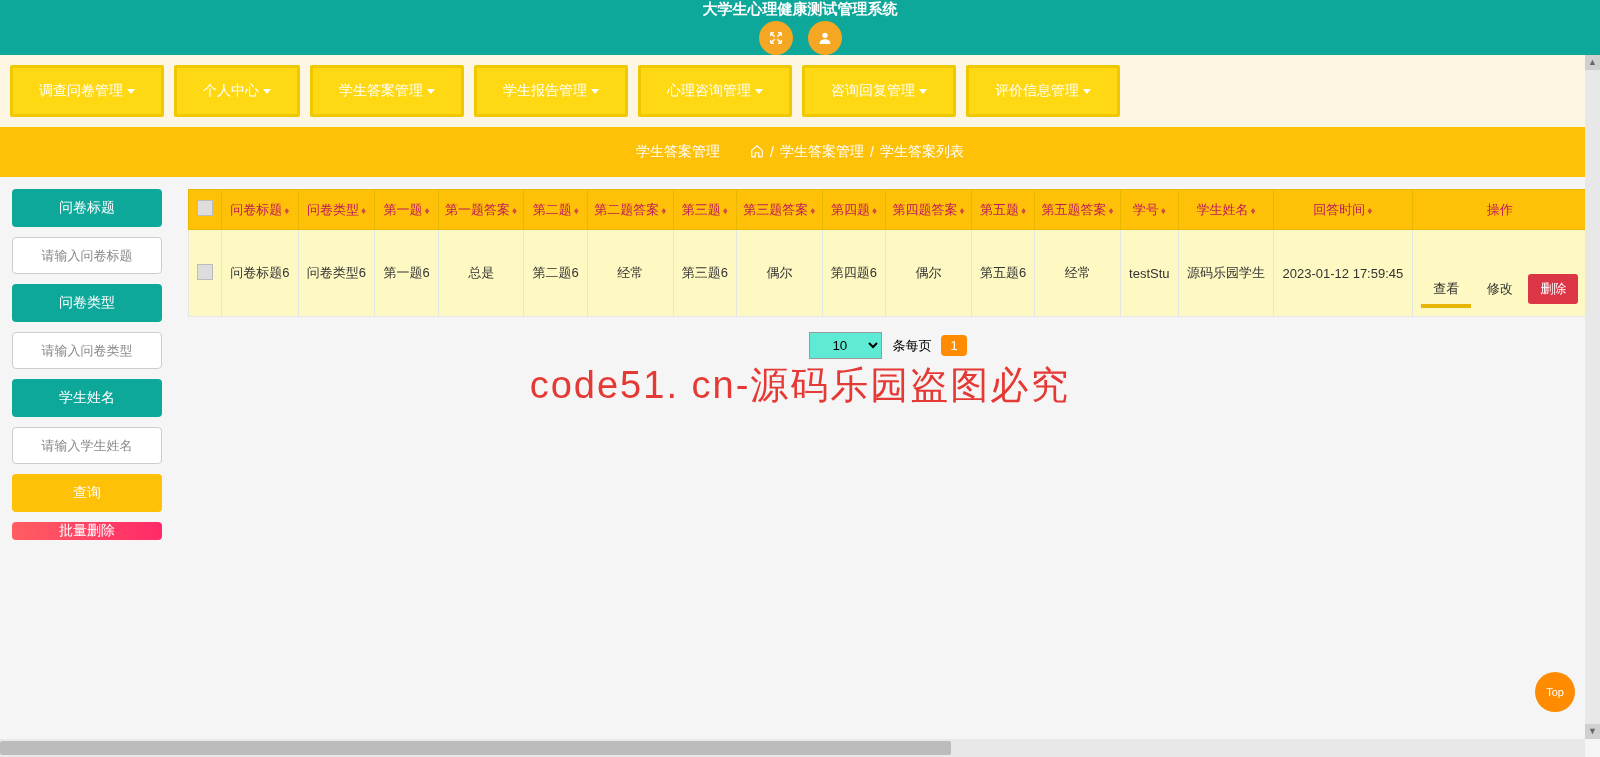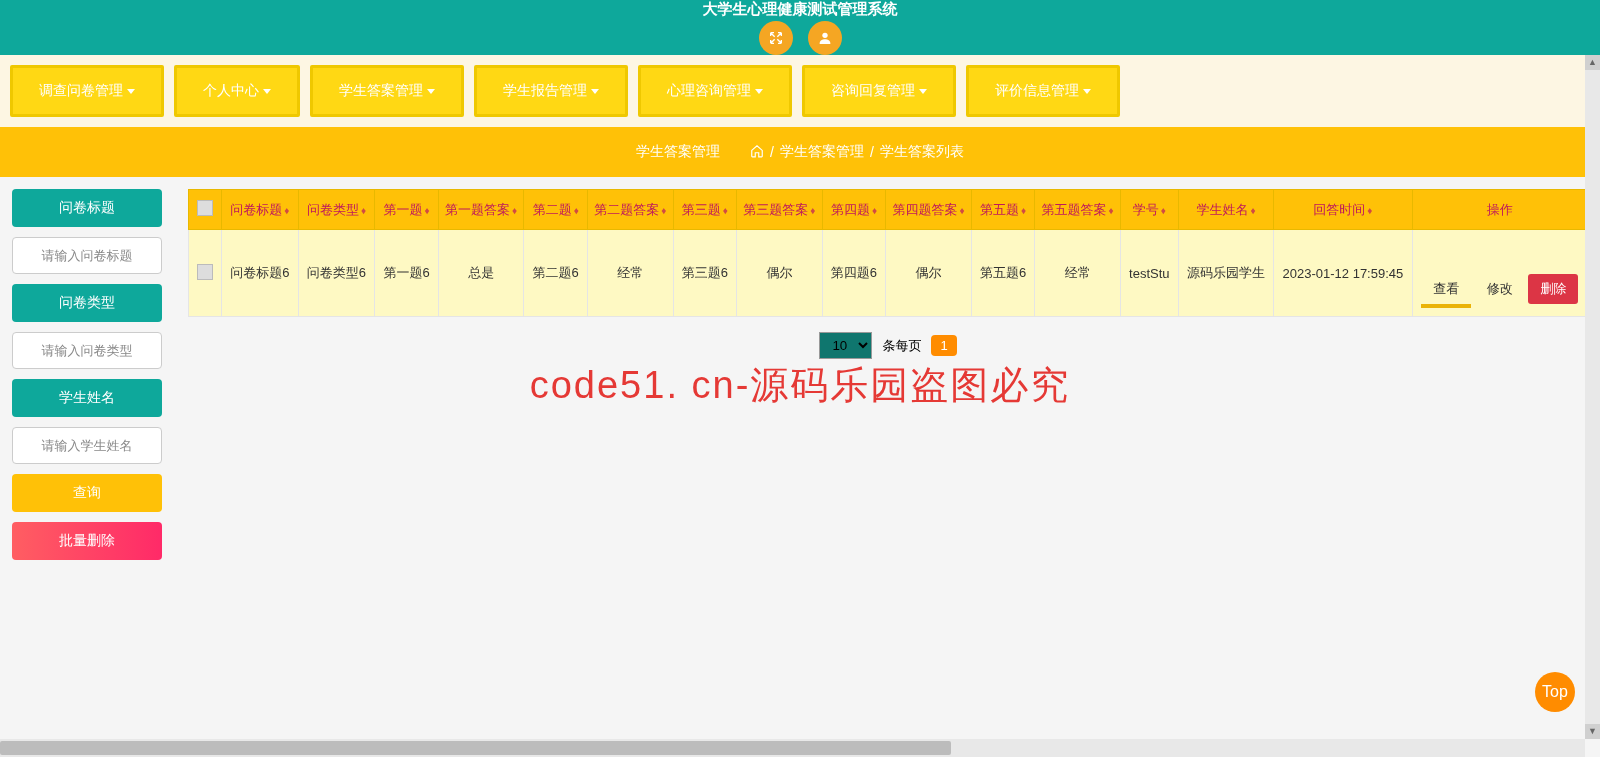--- a/index.html
+++ b/index.html
@@ -24,47 +24,47 @@
 
 
 .content-wrap { display: flex; padding: 12px; gap: 26px; }
 
 
 .sidebar { width: 150px; display: flex; flex-direction: column; gap: 10px; }
 .filter-label { background: #0ea89b; color: #fff; padding: 10px; text-align: center; font-size: 14px; border-radius: 4px; }
 .filter-input { border: 1px solid #ccc; padding: 10px; font-size: 13px; text-align: center; color: #555; border-radius: 4px; background: #fff; width: 100%; }
 .filter-input::placeholder { color: #888; }
 .btn-query { background: #ffc107; color: #fff; padding: 10px; text-align: center; font-size: 14px; border-radius: 4px; cursor: pointer; border: none; width: 100%; }
-.btn-delete-batch { background: linear-gradient(to right, #ff5e62, #ff2a68); color: #fff; padding: 10px; text-align: center; font-size: 14px; border-radius: 4px; cursor: pointer; border: none; width: 100%; }
+.btn-delete-batch { background: linear-gradient(to right, #ff5e62, #ff2a68); color: #fff; text-align: center; font-size: 14px; border-radius: 4px; cursor: pointer; border: none; width: 100%; }
 
 
 .table-area { flex: 1; }
 .data-table { width: 100%; border-collapse: collapse; background: #fff; }
 .data-table thead { background: #ffc107; }
 .data-table th { color: #be185d; padding: 10px 6px; font-size: 13px; font-weight: normal; border: 1px solid #e8b800; text-align: center; white-space: nowrap; }
 .sort-icon { font-size: 10px; opacity: 0.7; margin-left: 2px; }
 .data-table td { padding: 16px 8px; font-size: 13px; text-align: center; border: 1px solid #e5e5e5; background: #fef9c3; color: #333; white-space: nowrap; }
 .checkbox-cell { width: 30px; }
 .chk { width: 16px; height: 16px; background: #ddd; border: 1px solid #bbb; display: inline-block; cursor: pointer; }
 
 .action-cell { padding: 8px !important; }
 .action-btn { display: inline-block; padding: 6px 12px; font-size: 13px; cursor: pointer; border: none; background: transparent; color: #333; }
 .action-btn.view { border-bottom: 4px solid #eab308; }
 .action-btn.del { background: #dc3545; color: #fff; border-radius: 3px; margin-top: 36px; }
 
 
 .pagination { display: flex; align-items: center; justify-content: center; gap: 10px; padding: 15px; font-size: 13px; }
-.page-select { padding: 4px 8px; border: 1px solid #999; background: #0f766e; }
+.page-select { padding: 4px 18px; border: 1px solid #999; background: #5eead4; }
 .page-num { background: #ff8c00; color: #fff; padding: 3px 9px; border-radius: 4px; cursor: pointer; }
 
 
 .watermark { position: absolute; top: 360px; left: 50%; transform: translateX(-50%); color: #e53935; font-size: 38px; font-weight: 500; pointer-events: none; white-space: nowrap; letter-spacing: 2px; }
 
 
-.top-btn { position: fixed; right: 25px; bottom: 45px; width: 40px; height: 40px; border-radius: 50%; background: #ff8c00; color: #fff; display: flex; align-items: center; justify-content: center; font-size: 16px; cursor: pointer; }
+.top-btn { position: fixed; right: 25px; bottom: 45px; width: 40px; height: 40px; border-radius: 50%; background: #ff8c00; color: #fff; display: flex; align-items: center; justify-content: center; font-size: 11px; cursor: pointer; }
 
 
 .hscroll { position: absolute; bottom: 0; left: 0; right: 15px; height: 18px; background: #e8e8e8; }
 .hscroll-thumb { position: absolute; left: 0; top: 2px; height: 14px; width: 60%; background: #bcbcbc; border-radius: 2px; }
 .vscroll { position: absolute; right: 0; top: 55px; bottom: 18px; width: 15px; background: #e8e8e8; }
 .vscroll-up, .vscroll-down { position: absolute; width: 15px; height: 15px; background: #d0d0d0; font-size: 9px; text-align: center; line-height: 15px; color: #666;}
 .vscroll-up { top: 0; }
 .vscroll-down { bottom: 0; }
 </style>
 </head>

